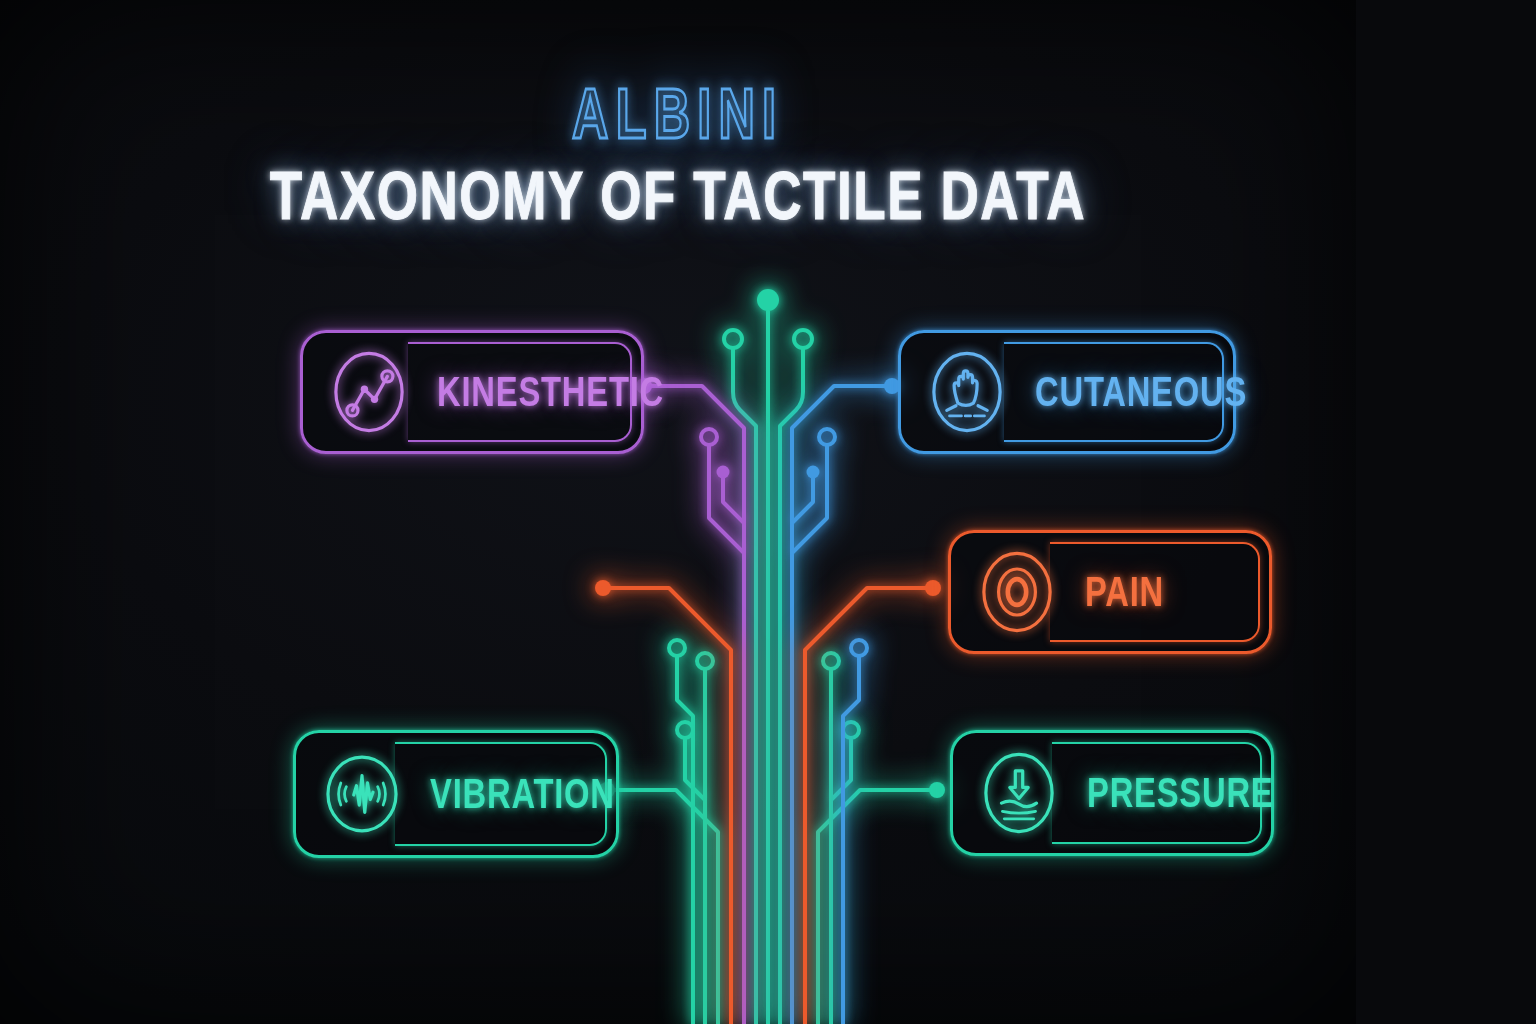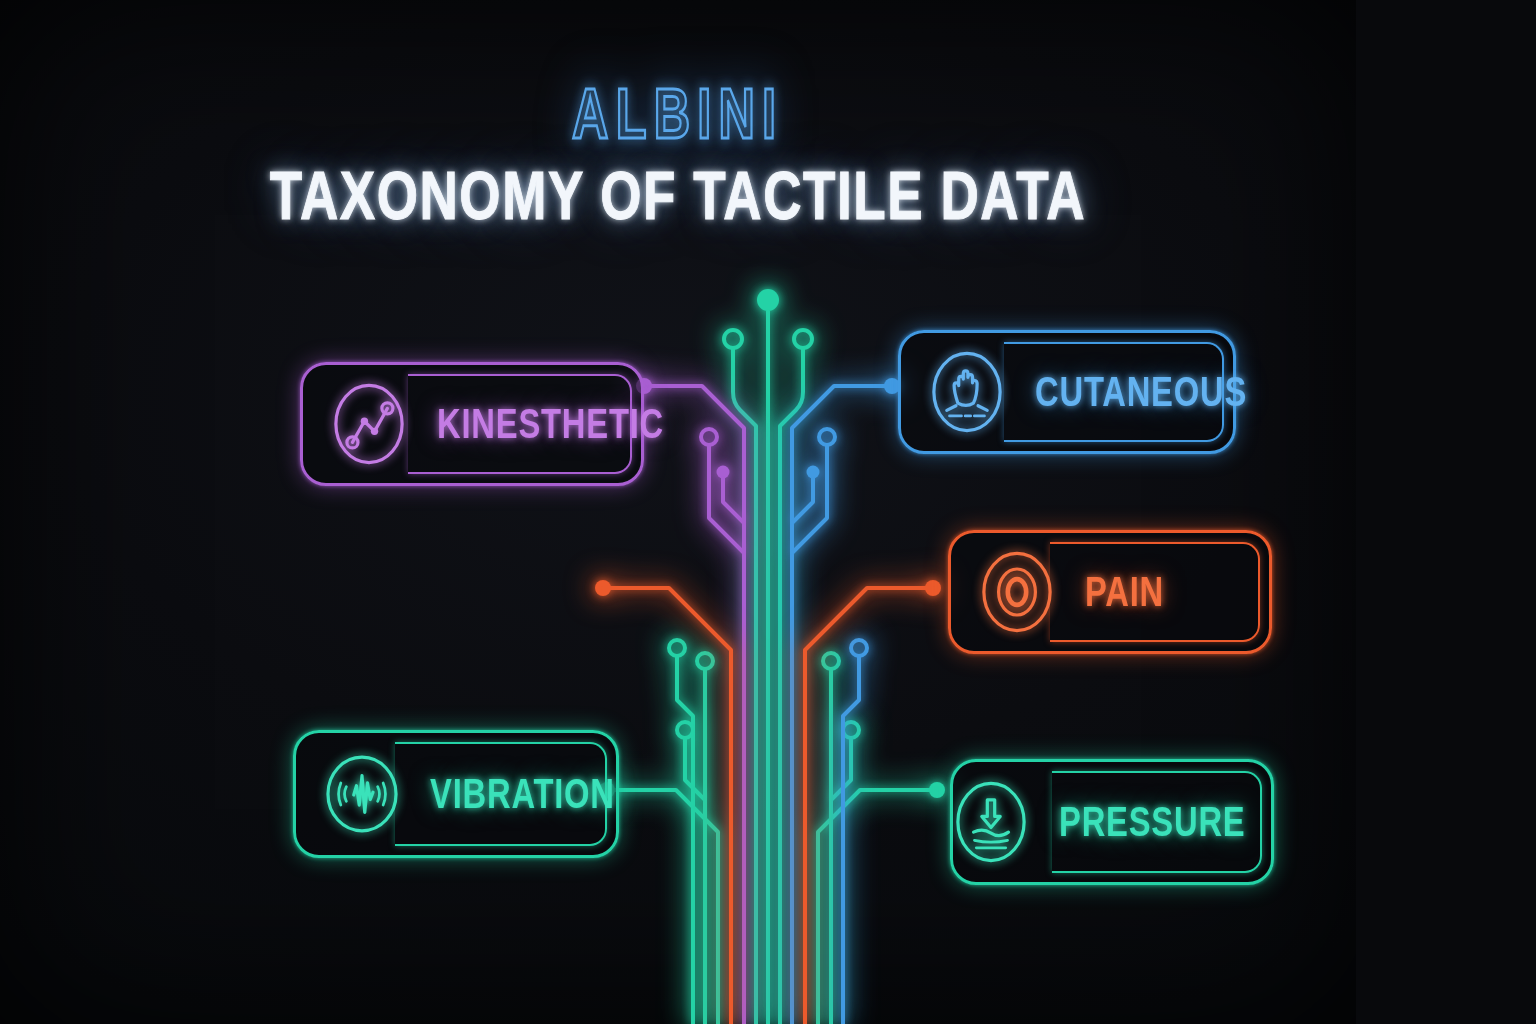--- a/index.html
+++ b/index.html
@@ -65,26 +65,26 @@
   .c-blue{border-color:#419ae2;color:#63b2f0;box-shadow:0 0 4px rgba(65,154,226,.8),0 0 22px rgba(65,154,226,.45);}
   .c-blue .decor{border-color:#419ae2;box-shadow:0 0 6px rgba(65,154,226,.5);}
   .c-blue .label{text-shadow:0 0 8px rgba(99,178,240,.9),0 0 24px rgba(65,154,226,.6);}
   .c-orange{border-color:#ec5a2c;color:#f4703f;box-shadow:0 0 4px rgba(236,90,44,.8),0 0 22px rgba(236,90,44,.45);}
   .c-orange .decor{border-color:#ec5a2c;box-shadow:0 0 6px rgba(236,90,44,.5);}
   .c-orange .label{text-shadow:0 0 8px rgba(244,112,63,.9),0 0 24px rgba(236,90,44,.6);}
   .c-teal{border-color:#24d2a6;color:#3ae2ba;box-shadow:0 0 4px rgba(36,210,166,.8),0 0 22px rgba(36,210,166,.45);}
   .c-teal .decor{border-color:#24d2a6;box-shadow:0 0 6px rgba(36,210,166,.5);}
   .c-teal .label{text-shadow:0 0 8px rgba(58,226,186,.9),0 0 24px rgba(36,210,166,.6);}
 
-  #box-kinesthetic{left:300px;top:330px;width:338px;height:118px;margin-top:32px;}
+  #box-kinesthetic{left:300px;top:330px;width:338px;height:118px;}
   #box-cutaneous{left:898px;top:330px;width:332px;height:118px;}
   #box-thermal{left:270px;top:532px;width:320px;height:120px;}
   #box-pain{left:948px;top:530px;width:318px;height:118px;}
   #box-vibration{left:272px;top:730px;width:320px;height:122px;margin-left:21px;}
-  #box-pressure{left:950px;top:759px;width:318px;height:120px;justify-content:center;}
+  #box-pressure{left:950px;top:730px;width:318px;height:120px;}
 </style>
 </head>
 <body>
 
 <div id="stage">
 
   <svg id="circuit" width="1536" height="1024" viewBox="0 0 1536 1024" aria-hidden="true">
 
     <g class="g-glow" style="color:#24d2a6">
       <circle class="dot" cx="768" cy="300" r="11" fill="currentColor"></circle>

